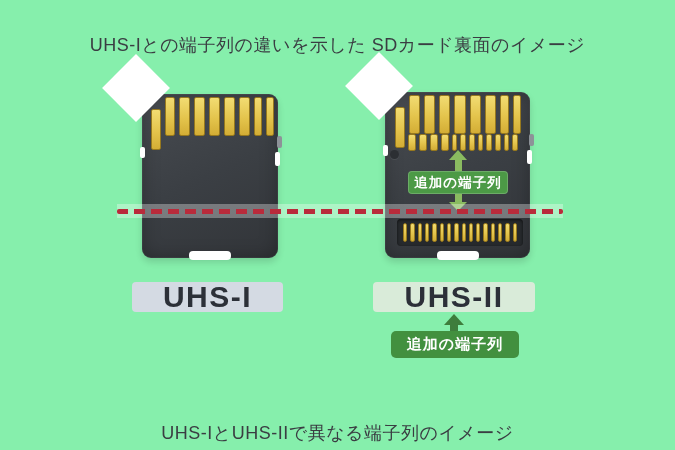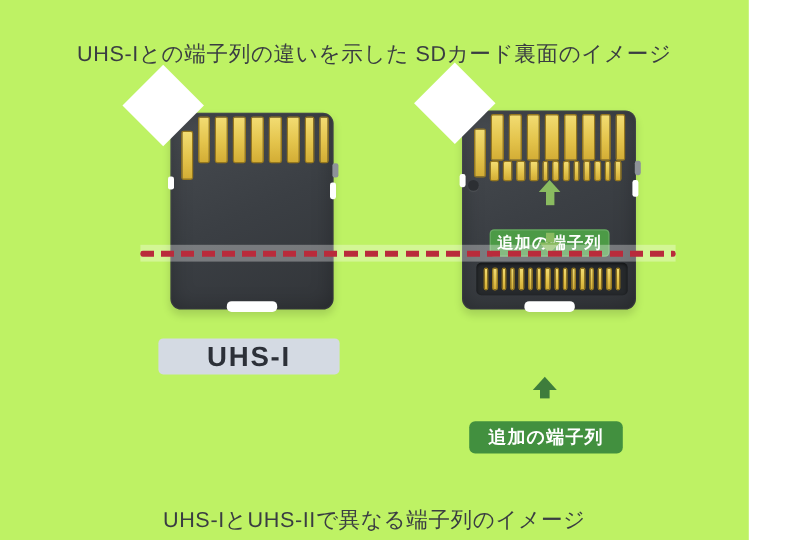--- a/index.html
+++ b/index.html
@@ -1,17 +1,17 @@
 <!DOCTYPE html>
 <html style="--dash-red: #b92b3b; --pin-gold: #e4c44c; --card-body: #3b3f44; --green-box: #4c9a46; --green-box-dark: #42903f; --arrow-light: #8abb60; --arrow-dark: #3e7d3c; --uhs1-badge: #d4dae3; --uhs2-badge: #d9ebd9;"><head>
 <meta charset="utf-8">
 <style>
   html,body{margin:0;padding:0;background:#ffffff;}
   .canvas{
-    position:relative;width:624px;height:450px;background:#bef264;overflow:hidden;
+    position:relative;width:675px;height:450px;background:#86efac;overflow:hidden;
     font-family:"Liberation Sans","DejaVu Sans",sans-serif;
   }
   .caption{
     position:absolute;left:0;width:100%;text-align:center;
     color:#3a3d42;font-size:18px;letter-spacing:0.5px;
   }
   .caption.top{top:33px;}
   .caption.bottom{top:377px;margin-top:44px;}
 
   
@@ -49,21 +49,21 @@
   .row2 .pin{height:17px;}
   .row2 .pin.wide{flex:1.6;}
   .recess{position:absolute;left:12px;top:127px;width:126px;height:27px;background:#26292c;
     border-radius:4px;box-shadow:inset 0 1px 3px rgba(0,0,0,0.6);}
   .row3{position:absolute;left:6px;top:4px;width:114px;gap:3px;}
   .row3 .pin{height:19px;}
 
   
   .chip{
     position:absolute;color:#ffffff;font-weight:bold;border-radius:4px;
-    display:flex;align-items:center;justify-content:center;letter-spacing:1px;margin-top:20px;
+    display:flex;align-items:center;justify-content:center;letter-spacing:1px;
   }
   .chip.on-card{left:23px;top:79px;width:100px;height:23px;font-size:13.5px;
     background:var(--green-box,#4c9a46);box-shadow:inset 0 0 0 1px rgba(255,255,255,0.18);}
   .chip.bottom{left:391px;top:331px;width:128px;height:27px;font-size:15px;
     background:var(--green-box-dark,#42903f);border-radius:5px;}
   .arr{position:absolute;}
   .arr .head-up{width:0;height:0;margin:0 auto;
     border-left:9px solid transparent;border-right:9px solid transparent;}
   .arr .head-down{width:0;height:0;margin:0 auto;
     border-left:9px solid transparent;border-right:9px solid transparent;}
@@ -83,21 +83,21 @@
   .band{position:absolute;left:117px;top:204px;width:446px;height:14px;background:rgba(255,255,255,0.32);}
   .dashes{position:absolute;left:117px;top:209px;width:446px;height:5px;border-radius:2px;
     background:repeating-linear-gradient(90deg,
       var(--dash-red,#b92b3b) 0,var(--dash-red,#b92b3b) 11px,
       transparent 11px,transparent 17px);}
 
   
   .badge{
     position:absolute;top:282px;height:30px;border-radius:4px;
     display:flex;align-items:center;justify-content:center;
-    font-weight:bold;font-size:23px;color:#2c3038;letter-spacing:1.5px;
+    font-weight:bold;font-size:30px;color:#2c3038;letter-spacing:1.5px;
   }
   .badge-uhs1{left:132px;width:151px;background:var(--uhs1-badge,#d4dae3);}
   .badge-uhs2{left:373px;width:162px;background:var(--uhs2-badge,#d9ebd9);}
 </style>
 </head>
 <body>
 
 <div class="canvas">
 
   <div class="caption top">UHS-Iとの端子列の違いを示した SDカード裏面のイメージ</div>
@@ -181,20 +181,21 @@
     <div class="notch-left"></div>
     <div class="wp-tab"></div>
     <div class="notch-right"></div>
     <div class="bottom-indent"></div>
   </div>
 
   <div class="band"></div>
   <div class="dashes"></div>
 
   <div class="badge badge-uhs1">UHS-I</div>
+  <div class="badge badge-uhs2">UHS-II</div>
 
   <div class="arr bottom-arrow">
     <div class="head-up"></div>
     <div class="stem"></div>
   </div>
   <div class="chip bottom">追加の端子列</div>
 
   <div class="caption bottom">UHS-IとUHS-IIで異なる端子列のイメージ</div>
 
 </div>

